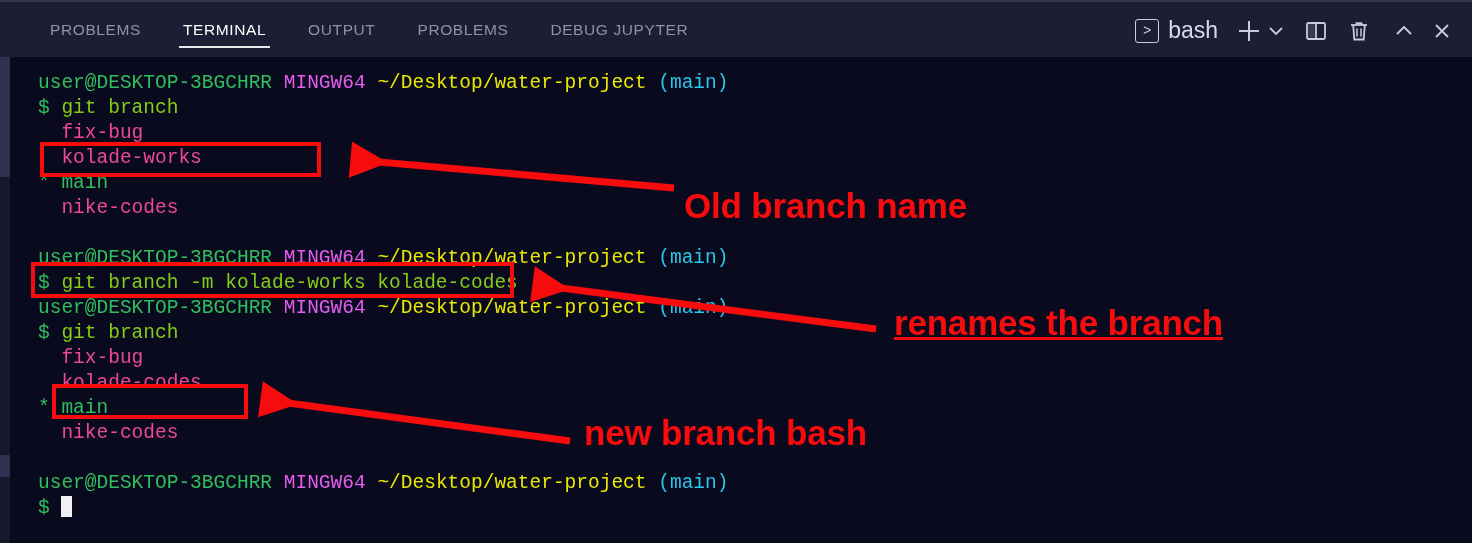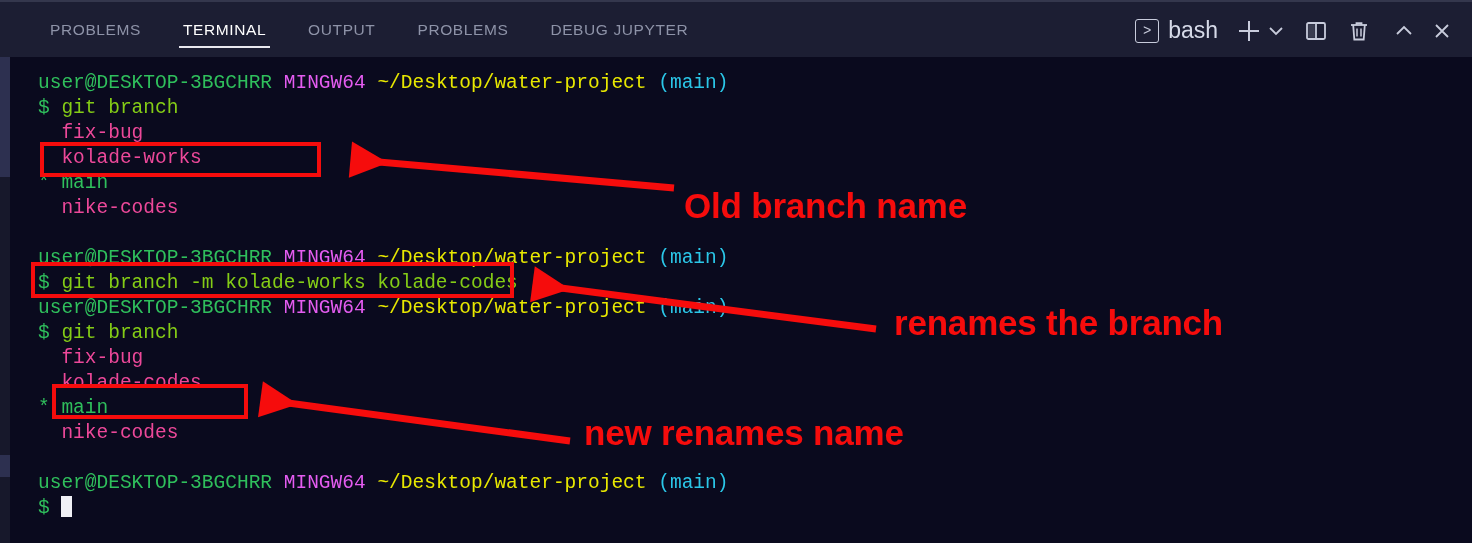--- a/index.html
+++ b/index.html
@@ -194,18 +194,18 @@
         <marker id="ah" markerWidth="6" markerHeight="6" refX="4.6" refY="3" orient="auto" markerUnits="strokeWidth">
           <path d="M5.4,0.4 L0,3 L5.4,5.6 Z" fill="#f60c0c"></path>
         </marker>
       </defs>
       <line id="arr0" stroke="#f60c0c" stroke-width="7" marker-end="url(#ah)" x1="674" y1="188" x2="356" y2="160"></line>
       <line id="arr1" stroke="#f60c0c" stroke-width="7" marker-end="url(#ah)" x1="876" y1="329" x2="538" y2="285"></line>
       <line id="arr2" stroke="#f60c0c" stroke-width="7" marker-end="url(#ah)" x1="570" y1="441" x2="266" y2="400"></line>
     </svg>
 
     <div class="annot-label" id="lab0" style="left: 684px; top: 168px; color: rgb(246, 12, 12); margin-top: 19px;">Old branch name</div>
-    <div class="annot-label" id="lab1" style="left: 894px; top: 304px; color: rgb(246, 12, 12);">renames the branch</div>
-    <div class="annot-label" id="lab2" style="left: 584px; top: 414px; color: rgb(246, 12, 12);">new renames name</div>
+    <div class="annot-label" id="lab1" style="left: 894px; top: 304px; color: rgb(246, 12, 12); text-decoration: underline;">renames the branch</div>
+    <div class="annot-label" id="lab2" style="left: 584px; top: 414px; color: rgb(246, 12, 12);">new branch bash</div>
 
   </div>
 
 </div>
 
 </body></html>

